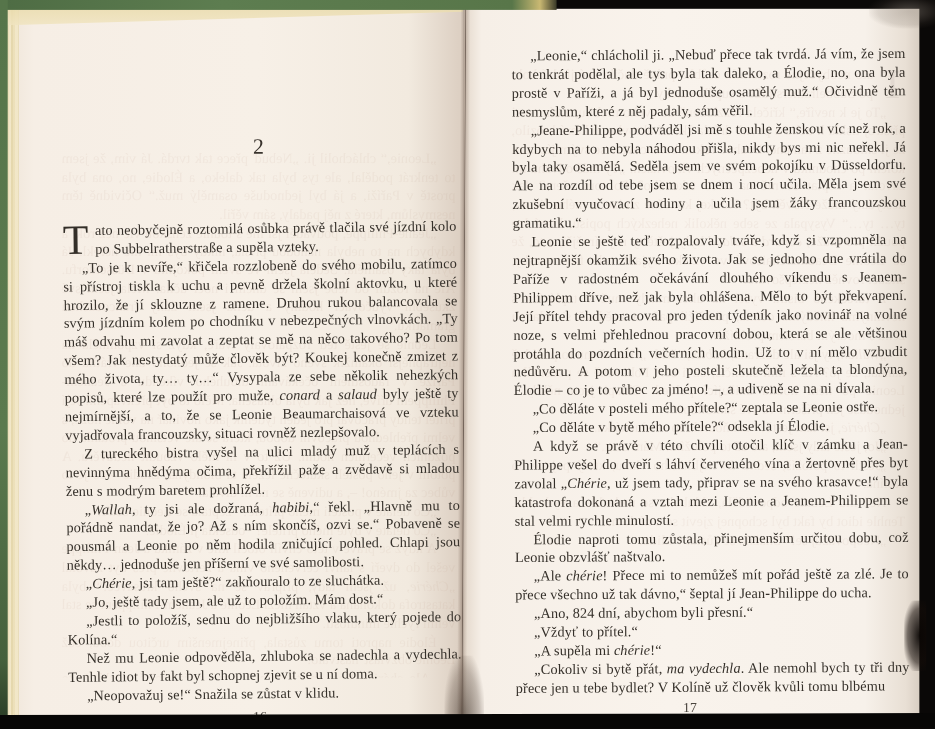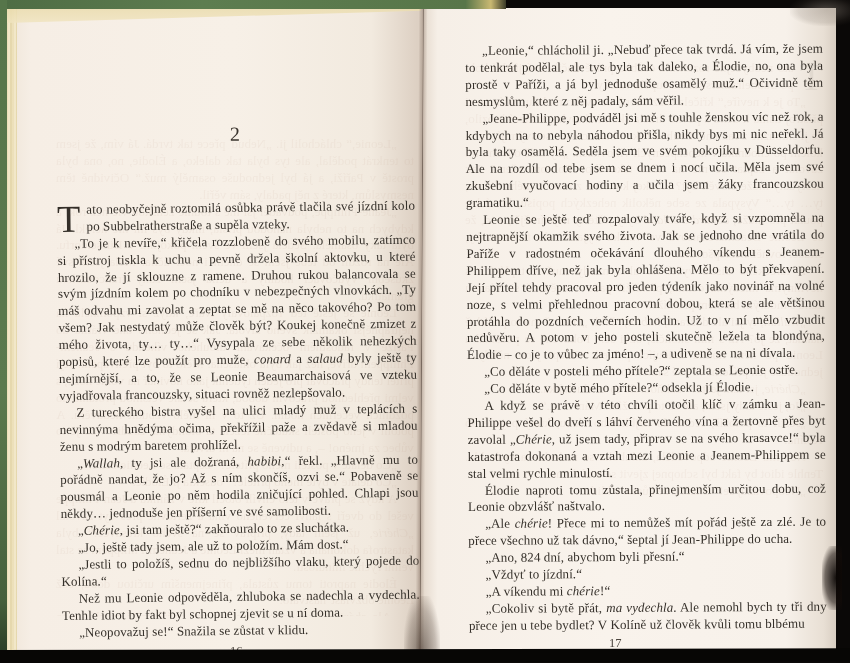--- a/index.html
+++ b/index.html
@@ -38,21 +38,21 @@
       text-align:justify;letter-spacing:.1px;}
   .tb-left{left:50px;top:120px;transform:rotate(-0.7deg);transform-origin:top left;}
   .tb-right{left:44px;top:35px;transform:rotate(-0.38deg);transform-origin:top left;}
   .chapter{text-align:center;font-size:20px;margin:0 0 57px 0;color:#3a342e;}
   .para{margin:0;}
   .para.indent{text-indent:17px;}
   .para em{font-style:italic;}
   .dropcap{float:left;font-size:38px;line-height:31px;padding:2px 6px 0 0;color:#332e28;}
   .pagenum{position:absolute;font-size:12.5px;color:#4a443d;z-index:1;}
   .pn-left{left:224px;top:636px;}
-  .pn-right{left:188px;top:628px;text-align:center;}
+  .pn-right{left:200px;top:628px;text-align:center;}
   
   .ghost{position:absolute;width:358px;color:#9c6a52;font-size:13px;line-height:16.9px;
       text-align:justify;opacity:.06;filter:blur(.7px);transform:scaleX(-1);
       pointer-events:none;overflow:hidden;z-index:0;}
   .ghost-left{left:50px;top:128px;height:480px;}
   .ghost-right{left:44px;top:52px;height:540px;}
 </style>
 </head>
 <body>
 
@@ -104,22 +104,22 @@
       <div id="right-paragraphs">
           <p class="para indent"><span>„Leonie,“ chlácholil ji. „Nebuď přece tak tvrdá. Já vím, že jsem to tenkrát podělal, ale tys byla tak daleko, a Élodie, no, ona byla prostě v Paříži, a já byl jednoduše osamělý muž.“ Očividně těm nesmyslům, které z něj padaly, sám věřil.</span></p>
           <p class="para indent"><span>„Jeane-Philippe, podváděl jsi mě s touhle ženskou víc než rok, a kdybych na to nebyla náhodou přišla, nikdy bys mi nic neřekl. Já byla taky osamělá. Seděla jsem ve svém pokojíku v Düsseldorfu. Ale na rozdíl od tebe jsem se dnem i nocí učila. Měla jsem své zkušební vyučovací hodiny a učila jsem žáky francouzskou gramatiku.“</span></p>
           <p class="para indent"><span>Leonie se ještě teď rozpalovaly tváře, když si vzpomněla na nejtrapnější okamžik svého života. Jak se jednoho dne vrátila do Paříže v radostném očekávání dlouhého víkendu s Jeanem-Philippem dříve, než jak byla ohlášena. Mělo to být překvapení. Její přítel tehdy pracoval pro jeden týdeník jako novinář na volné noze, s velmi přehlednou pracovní dobou, která se ale většinou protáhla do pozdních večerních hodin. Už to v ní mělo vzbudit nedůvěru. A potom v jeho posteli skutečně ležela ta blondýna, Élodie – co je to vůbec za jméno! –, a udiveně se na ni dívala.</span></p>
           <p class="para indent"><span>„Co děláte v posteli mého přítele?“ zeptala se Leonie ostře.</span></p>
           <p class="para indent"><span>„Co děláte v bytě mého přítele?“ odsekla jí Élodie.</span></p>
           <p class="para indent"><span>A když se právě v této chvíli otočil klíč v zámku a Jean-Philippe vešel do dveří s láhví červeného vína a žertovně přes byt zavolal „</span><em>Chérie</em><span>, už jsem tady, připrav se na svého krasavce!“ byla katastrofa dokonaná a vztah mezi Leonie a Jeanem-Philippem se stal velmi rychle minulostí.</span></p>
           <p class="para indent"><span>Élodie naproti tomu zůstala, přinejmenším určitou dobu, což Leonie obzvlášť naštvalo.</span></p>
           <p class="para indent"><span>„Ale </span><em>chérie</em><span>! Přece mi to nemůžeš mít pořád ještě za zlé. Je to přece všechno už tak dávno,“ šeptal jí Jean-Philippe do ucha.</span></p>
           <p class="para indent"><span>„Ano, 824 dní, abychom byli přesní.“</span></p>
-          <p class="para indent"><span>„Vždyť to jízdní.“</span></p>
-          <p class="para indent"><span>„A víkendu mi </span><em>chérie</em><span>!“</span></p>
+          <p class="para indent"><span>„Vždyť to přítel.“</span></p>
+          <p class="para indent"><span>„A supěla mi </span><em>chérie</em><span>!“</span></p>
           <p class="para indent"><span>„Cokoliv si bytě přát, </span><em>ma vydechla</em><span>. Ale nemohl bych ty tři dny přece jen u tebe bydlet? V Kolíně už člověk kvůli tomu blbému</span></p>
         </div>
     </div>
     <div class="pagenum pn-right">17</div>
   </div>
 
   <div class="gutter"></div>
   <div class="fold-shadow-bottom"></div>
 
   <div class="cover-top-green"></div>

